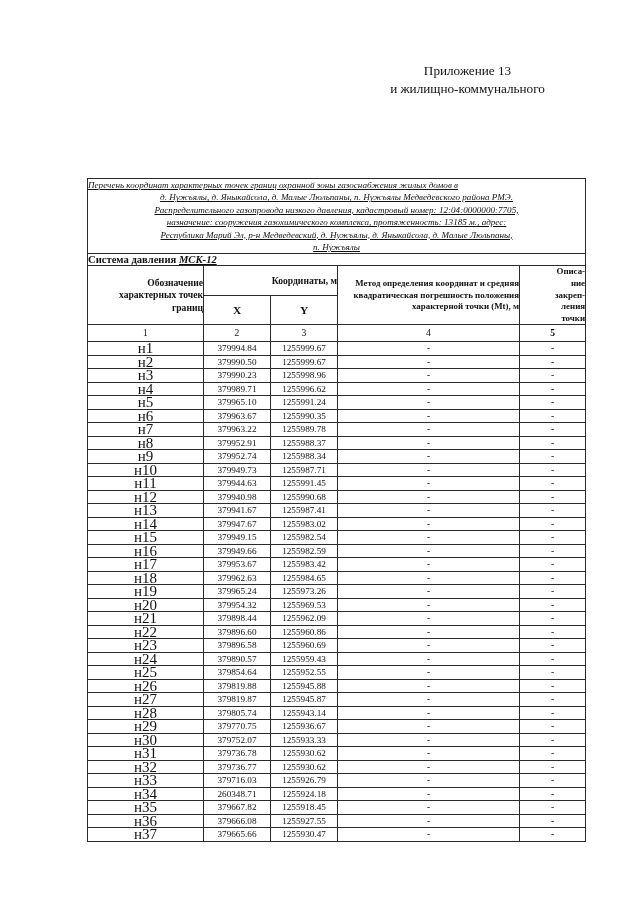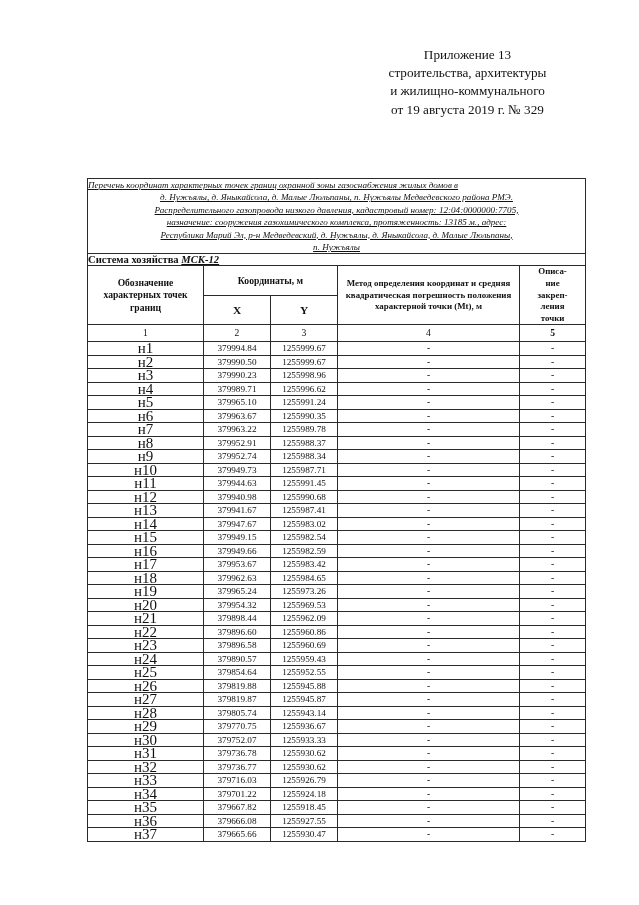--- a/index.html
+++ b/index.html
@@ -13,21 +13,21 @@
     font-family: "Liberation Serif", "DejaVu Serif", serif;
     color: #111111;
     position: relative;
     overflow: hidden;
   }
 
   
   .header-block {
     position: absolute;
     left: 330px;
-    top: 46px;
+    top: 62px;
     width: 275px;
     text-align: center;
     font-size: 13.2px;
     line-height: 18.2px;
   }
   .header-block div { white-space: nowrap; }
 
   
   .doc-table {
     position: absolute;
@@ -68,21 +68,21 @@
     white-space: nowrap;
   }
   .sys-cell .mck {
     font-style: italic;
     text-decoration: underline;
     margin-top: 20px;
   }
 
   
   .hdr {
-    text-align: center;
+    text-align: right;
     font-weight: bold;
     font-size: 9.6px;
     line-height: 12.3px;
     padding: 3px 2px;
   }
   .hdr-xy {
     font-size: 11.4px;
     font-weight: bold;
     text-align: center;
   }
@@ -116,23 +116,21 @@
   col.c2 { width: 67px; }
   col.c3 { width: 67px; }
   col.c4 { width: 182px; }
   col.c5 { width: 66px; }
 </style>
 </head>
 <body>
 
 <div class="header-block">
   <div>Приложение 13</div>
-  <div>строительства, архитектуры</div>
   <div>и жилищно-коммунального</div>
-  <div>от 19 августа 2019 г. № 329</div>
 </div>
 
 <table class="doc-table">
   <colgroup>
     <col class="c1">
       <col class="c2">
       <col class="c3">
       <col class="c4">
       <col class="c5">
   </colgroup>
@@ -143,21 +141,21 @@
         <span class="l first">Перечень координат характерных точек границ охранной зоны газоснабжения жилых домов в</span>
         <span class="l">д. Нужъялы, д. Яныкайсола, д. Малые Люльпаны, п. Нужъялы Медведевского района РМЭ.</span>
         <span class="l">Распределительного газопровода низкого давления, кадастровый номер: 12:04:0000000:7705,</span>
         <span class="l">назначение: сооружения газохимического комплекса, протяженность: 13185 м., адрес:</span>
         <span class="l">Республика Марий Эл, р-н Медведевский, д. Нужъялы, д. Яныкайсола, д. Малые Люльпаны,</span>
         <span class="l">п. Нужъялы</span>
       </td>
     </tr>
 
     <tr>
-      <td class="sys-cell" colspan="5"><span>Система хозяйства</span> <span class="mck">МСК-12</span></td>
+      <td class="sys-cell" colspan="5"><span>Система давления</span> <span class="mck">МСК-12</span></td>
     </tr>
 
     <tr>
       <td class="hdr" rowspan="2">Обозначение характерных точек границ</td>
       <td class="hdr" colspan="2">Координаты, м</td>
       <td class="hdr hdr-small" rowspan="2">Метод определения координат и средняя квадратическая погрешность положения характерной точки (Mt), м</td>
       <td class="hdr hdr-small" rowspan="2">
         <span>Описа-</span><br>
         <span>ние</span><br>
         <span>закреп-</span><br>
@@ -406,21 +404,21 @@
       </tr>
       <tr class="drow">
         <td class="pt">н33</td>
         <td>379716.03</td>
         <td>1255926.79</td>
         <td class="dash">-</td>
         <td class="dash">-</td>
       </tr>
       <tr class="drow">
         <td class="pt">н34</td>
-        <td>379701.22</td>
+        <td>260348.71</td>
         <td>1255924.18</td>
         <td class="dash">-</td>
         <td class="dash">-</td>
       </tr>
       <tr class="drow">
         <td class="pt">н35</td>
         <td>379667.82</td>
         <td>1255918.45</td>
         <td class="dash">-</td>
         <td class="dash">-</td>

